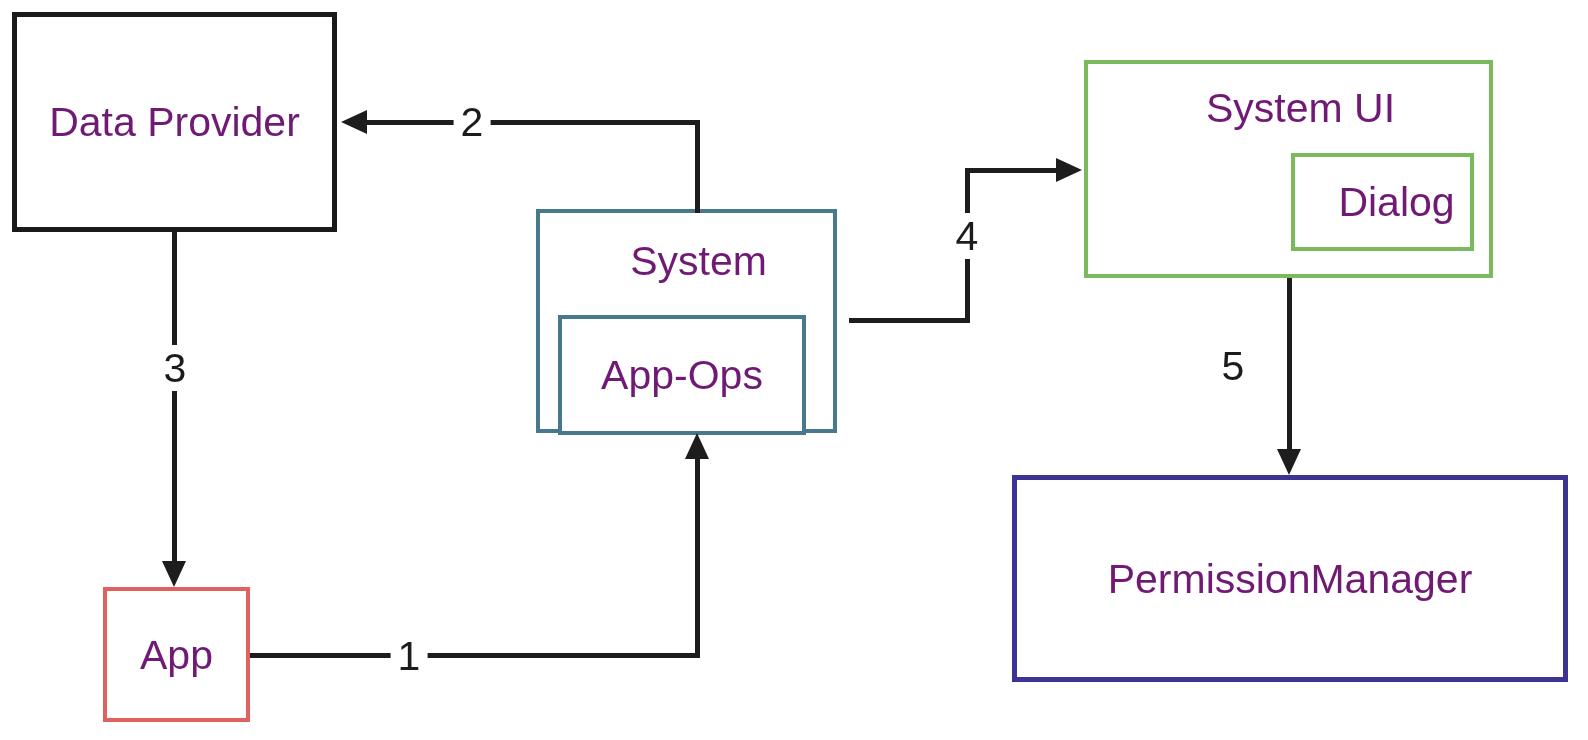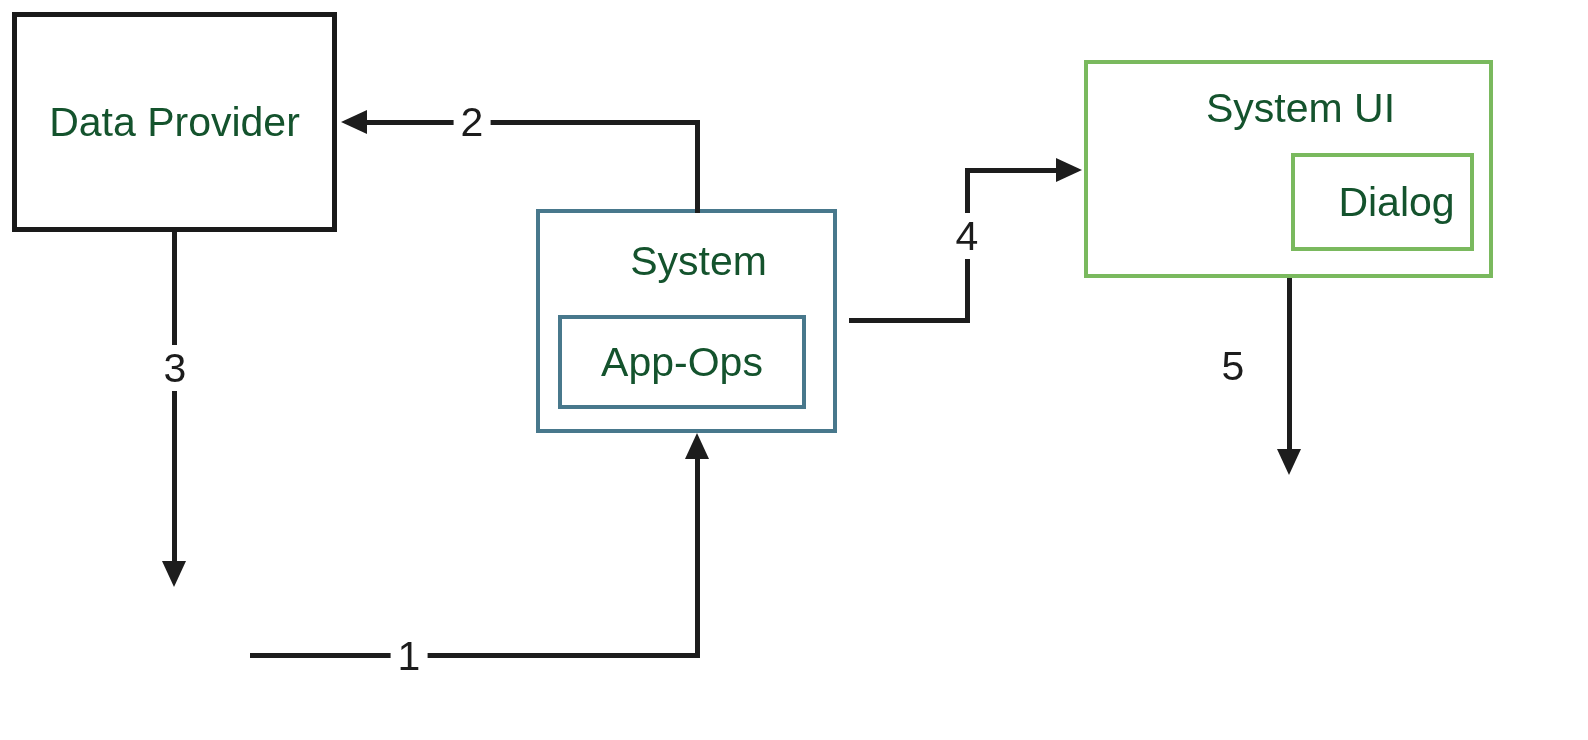--- a/index.html
+++ b/index.html
@@ -17,39 +17,39 @@
     color: #1c1c1c;
   }
   .box {
     position: absolute;
     background: #ffffff;
     box-sizing: border-box;
   }
   .label {
     font-size: 41px;
     line-height: 48px;
-    color: #14532d;
+    color: #701a75;
     white-space: nowrap;
   }
   .center-label {
     display: flex;
     align-items: center;
     justify-content: center;
   }
   .title-label {
     position: absolute;
     left: 0;
     right: 0;
     text-align: center;
     padding-left: 24px;
   }
   
   #node-data-provider { left: 12px;  top: 12px;  width: 325px; height: 220px; border: 5px solid #1a1a1a; }
   #node-system        { left: 536px; top: 209px; width: 301px; height: 224px; border: 4px solid #48788c; }
-  #node-app-ops       { left: 18px;  top: 102px; width: 248px; height: 94px;  border: 4px solid #48788c; }
+  #node-app-ops       { left: 18px;  top: 102px; width: 248px; height: 120px;  border: 4px solid #48788c; }
   #node-system-ui     { left: 1084px;top: 60px;  width: 409px; height: 218px; border: 4px solid #7ab95e; }
   #node-dialog        { left: 203px; top: 89px;  width: 183px; height: 98px;  border: 4px solid #7ab95e; padding-left: 28px; }
   #node-app           { left: 103px; top: 587px; width: 147px; height: 135px; border: 4px solid #e0625e; }
   #node-permission-manager { left: 1012px; top: 475px; width: 556px; height: 207px; border: 5px solid #3d3394; }
   #system-title  { top: 24px; }
   #sysui-title   { top: 20px; }
   
   .seg {
     position: absolute;
     background: #1d1d1d;
@@ -93,21 +93,27 @@
     </div>
   </div>
 
   <div class="box" id="node-system-ui" style="border-color: rgb(122, 185, 94);">
     <span class="label title-label" id="sysui-title">System UI</span>
     <div class="box center-label" id="node-dialog" style="border-color: rgb(122, 185, 94);">
       <span class="label">Dialog</span>
     </div>
   </div>
 
+  <div class="box center-label" id="node-app" style="border-color: rgb(224, 98, 94);">
+    <span class="label">App</span>
+  </div>
 
+  <div class="box center-label" id="node-permission-manager" style="border-color: rgb(61, 51, 148);">
+    <span class="label">PermissionManager</span>
+  </div>
 
   <div class="seg h" style="left:250px; top:653px; width:450px;"></div>
   <div class="seg v" style="left:695px; top:459px; height:199px;"></div>
   <div class="head up" style="left:685px; top:433px;"></div>
   <div class="edge-label" style="left:409px; top:656px;">1</div>
 
   <div class="seg v" style="left:695px; top:120px; height:93px;"></div>
   <div class="seg h" style="left:362px; top:120px; width:338px;"></div>
   <div class="head left" style="left:341px; top:110px;"></div>
   <div class="edge-label" style="left:472px; top:122px;">2</div>

